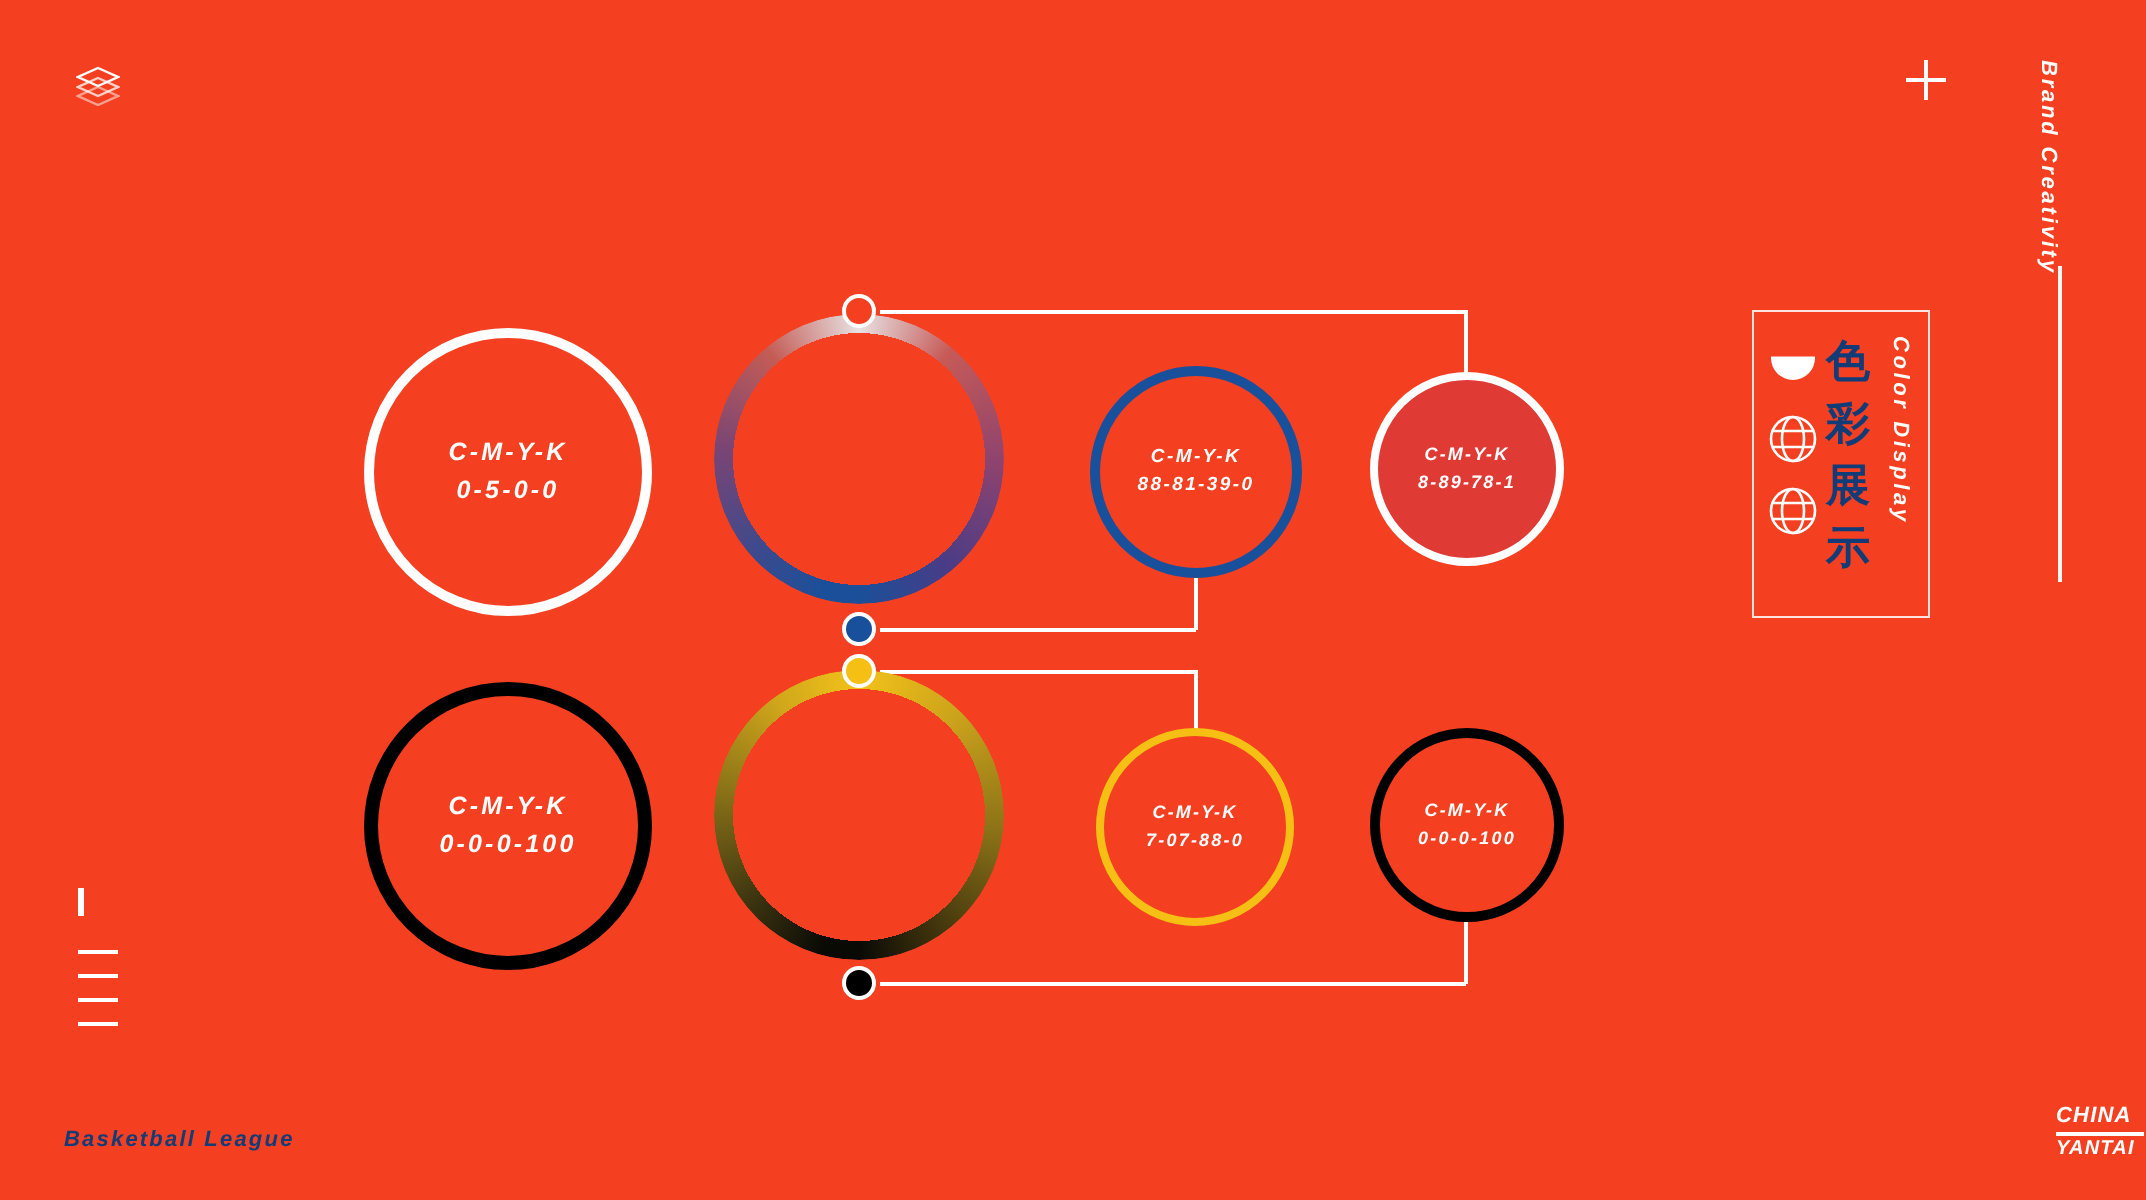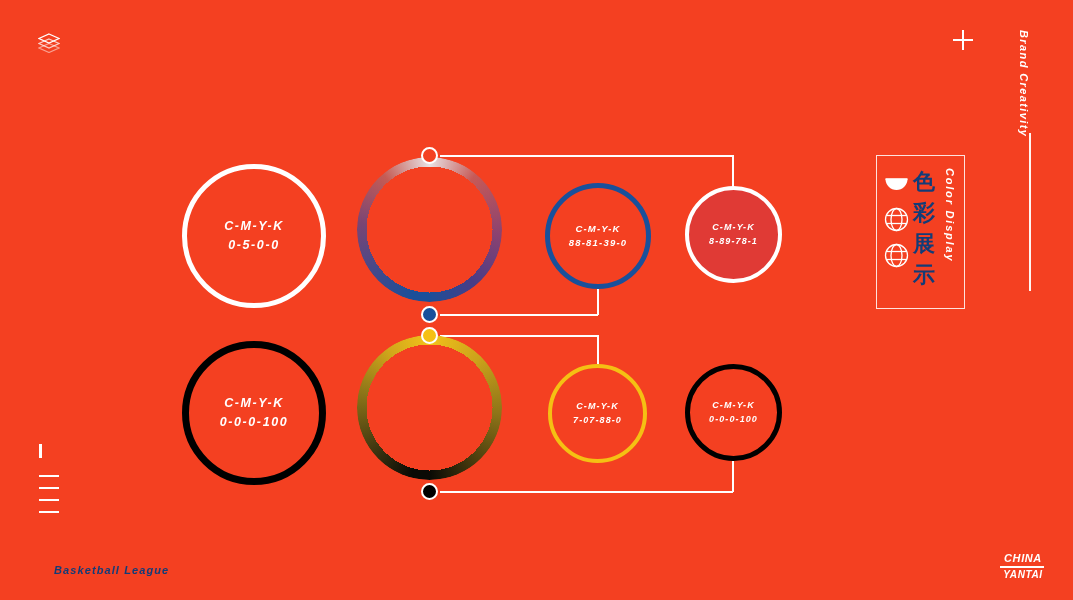--- a/index.html
+++ b/index.html
@@ -92,33 +92,33 @@
     width: 20px;
     height: 2px;
     background: #ffffff;
     margin-bottom: 10px;
   }
   .menu-lines i:last-child { margin-bottom: 0; }
 
   
   .footer-left {
     position: absolute;
-    left: 54px;
+    left: 32px;
     top: 564px;
     color: #123C78;
     font-size: 11px;
     font-weight: 700;
     font-style: italic;
     letter-spacing: 1.1px;
   }
   .footer-right {
     position: absolute;
-    left: 1000px;
+    left: 1028px;
     top: 552px;
-    text-align: center;
+    text-align: left;
     width: 46px;
   }
   .footer-right .china {
     color: #ffffff;
     font-size: 11px;
     font-weight: 700;
     font-style: italic;
     letter-spacing: 0.6px;
     line-height: 12px;
   }

